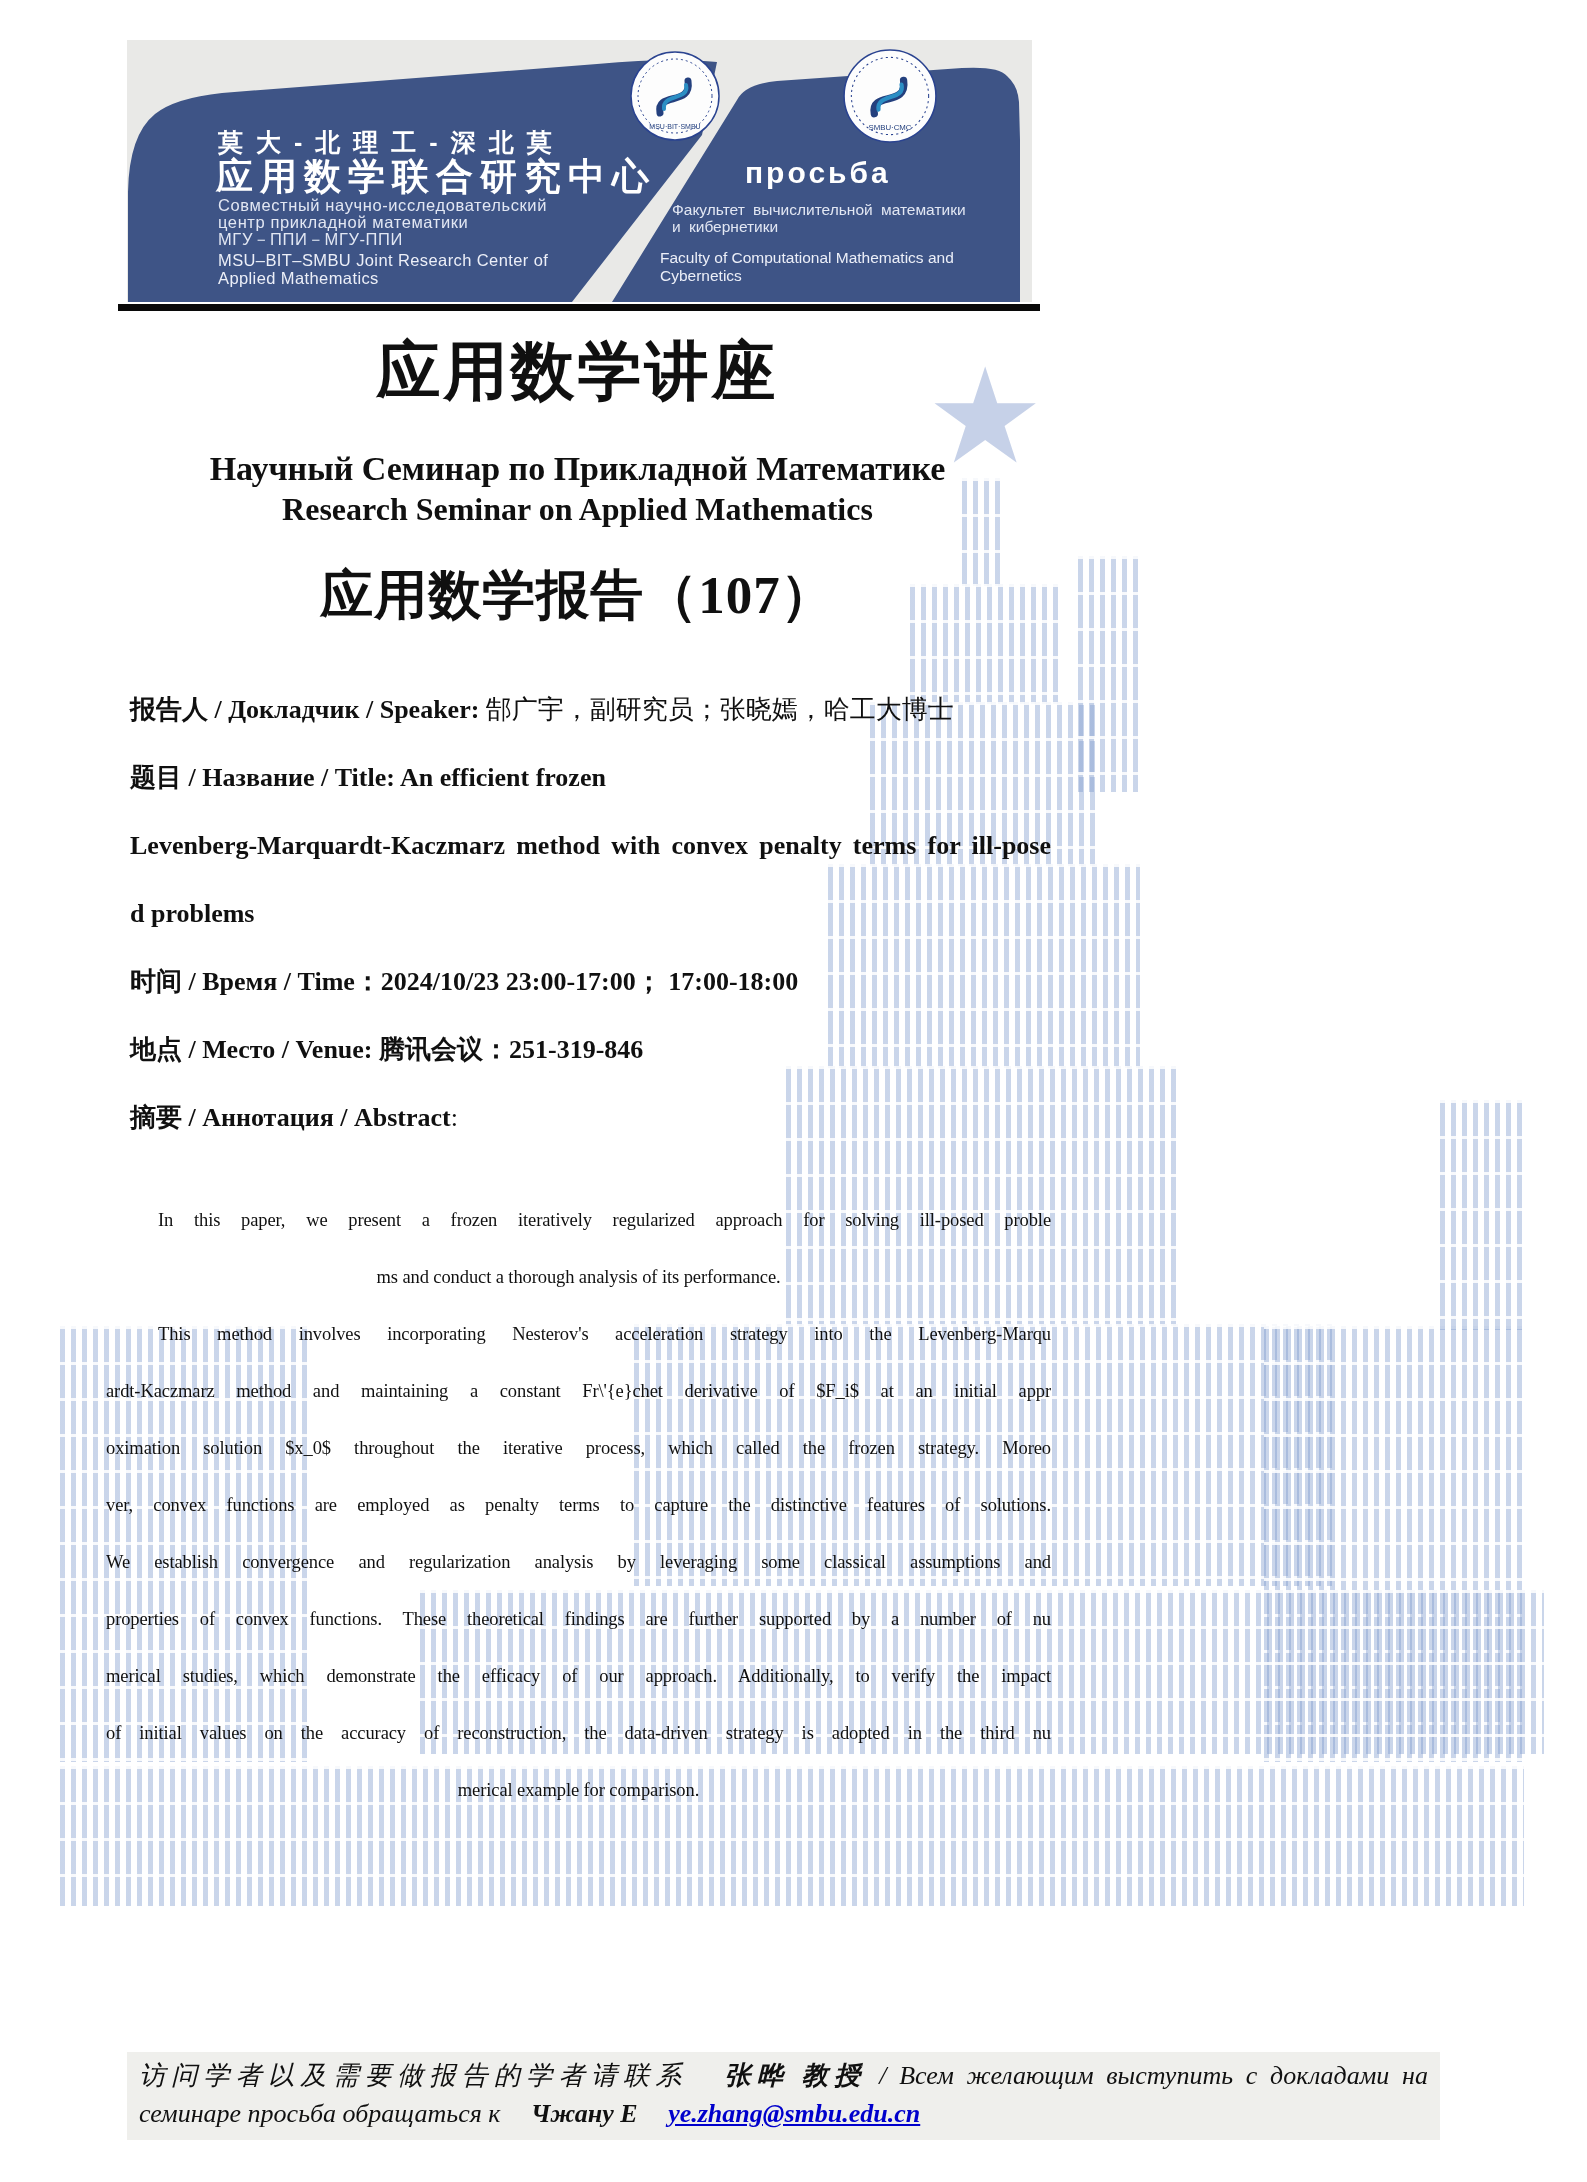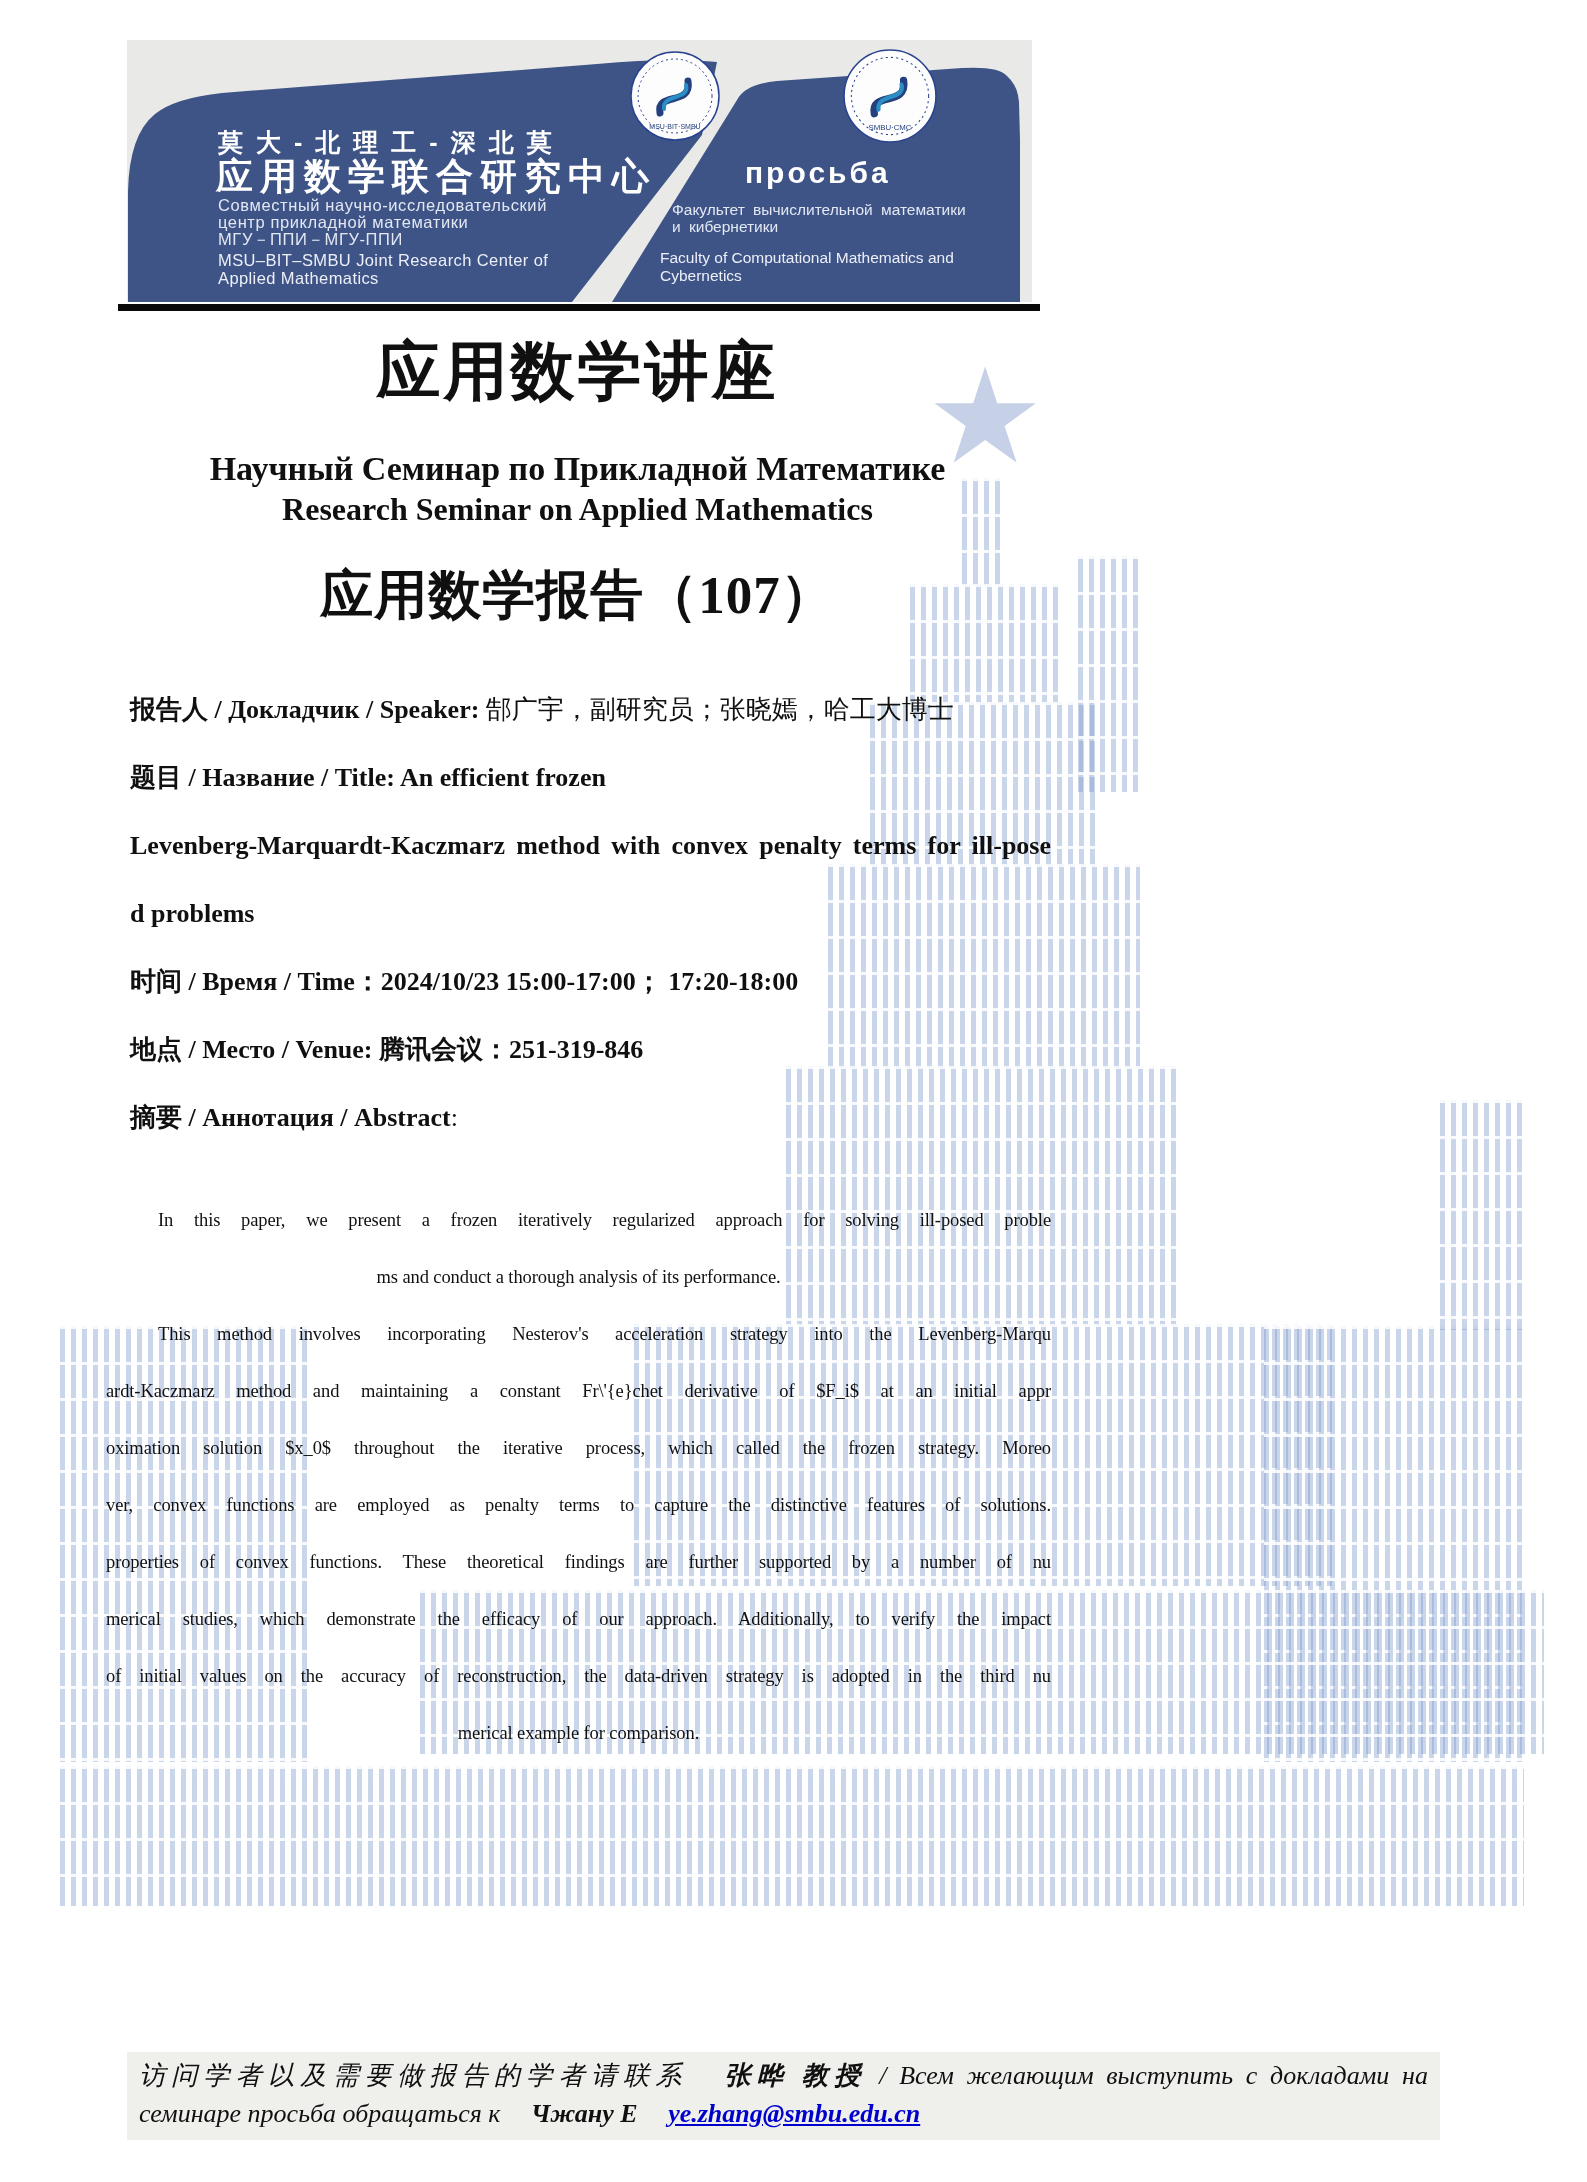--- a/index.html
+++ b/index.html
@@ -125,32 +125,33 @@
   <h1 class="ttl title-main" style="margin:0;">应用数学讲座</h1>
   <div class="ttl title-ru">Научный Семинар по Прикладной Математике</div>
   <div class="ttl title-en">Research Seminar on Applied Mathematics</div>
   <h2 class="ttl title-series" style="margin:0;">应用数学报告（107）</h2>
 
   <div id="details-block">
       <div class="dline"><span class="b">报告人 / Докладчик / Speaker: </span><span>郜广宇，副研究员；张晓嫣，哈工大博士</span></div>
       <div class="dline"><span class="b">题目 / Название / Title: An efficient frozen</span></div>
       <div class="dline stretch"><span class="b">Levenberg-Marquardt-Kaczmarz method with convex penalty terms for ill-pose</span></div>
       <div class="dline"><span class="b">d problems</span></div>
-      <div class="dline"><span class="b">时间 / Время / Time：2024/10/23 15:00-17:00； 17:20-18:00</span></div>
+      <div class="dline"><span class="b">时间 / Время / Time：2024/10/23 23:00-17:00； 17:00-18:00</span></div>
       <div class="dline"><span class="b">地点 / Место / Venue: 腾讯会议：251-319-846</span></div>
       <div class="dline"><span class="b">摘要 / Аннотация / Abstract</span><span>:</span></div>
     </div>
 
   <div id="abstract-block">
       <div class="aline indent stretch">In this paper, we present a frozen iteratively regularized approach for solving ill-posed proble</div>
       <div class="aline">ms and conduct a thorough analysis of its performance.</div>
       <div class="aline indent stretch">This method involves incorporating Nesterov's acceleration strategy into the Levenberg-Marqu</div>
       <div class="aline stretch">ardt-Kaczmarz method and maintaining a constant Fr\'{e}chet derivative of $F_i$ at an initial appr</div>
       <div class="aline stretch">oximation solution $x_0$ throughout the iterative process, which called the frozen strategy. Moreo</div>
       <div class="aline stretch">ver, convex functions are employed as penalty terms to capture the distinctive features of solutions.</div>
+      <div class="aline stretch">We establish convergence and regularization analysis by leveraging some classical assumptions and</div>
       <div class="aline stretch">properties of convex functions. These theoretical findings are further supported by a number of nu</div>
       <div class="aline stretch">merical studies, which demonstrate the efficacy of our approach. Additionally, to verify the impact</div>
       <div class="aline stretch">of initial values on the accuracy of reconstruction, the data-driven strategy is adopted in the third nu</div>
       <div class="aline">merical example for comparison.</div>
     </div>
 
   <div class="footer-band">
     <div id="footer-line1" class="fline f1 stretch"><span>访问学者以及需要做报告的学者请联系 </span><span class="b">张晔 教授</span><span> / Всем желающим выступить с докладами на</span></div>
     <div id="footer-line2" class="fline"><span>семинаре просьба обращаться к </span><span class="b">Чжану Е </span><a class="b link" href="mailto:ye.zhang@smbu.edu.cn">ye.zhang@smbu.edu.cn</a></div>
   </div>

